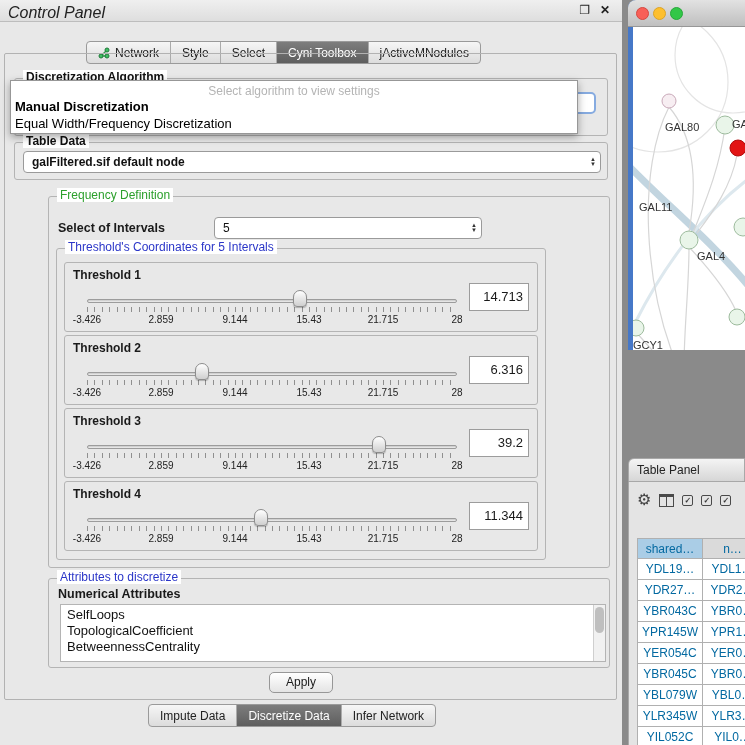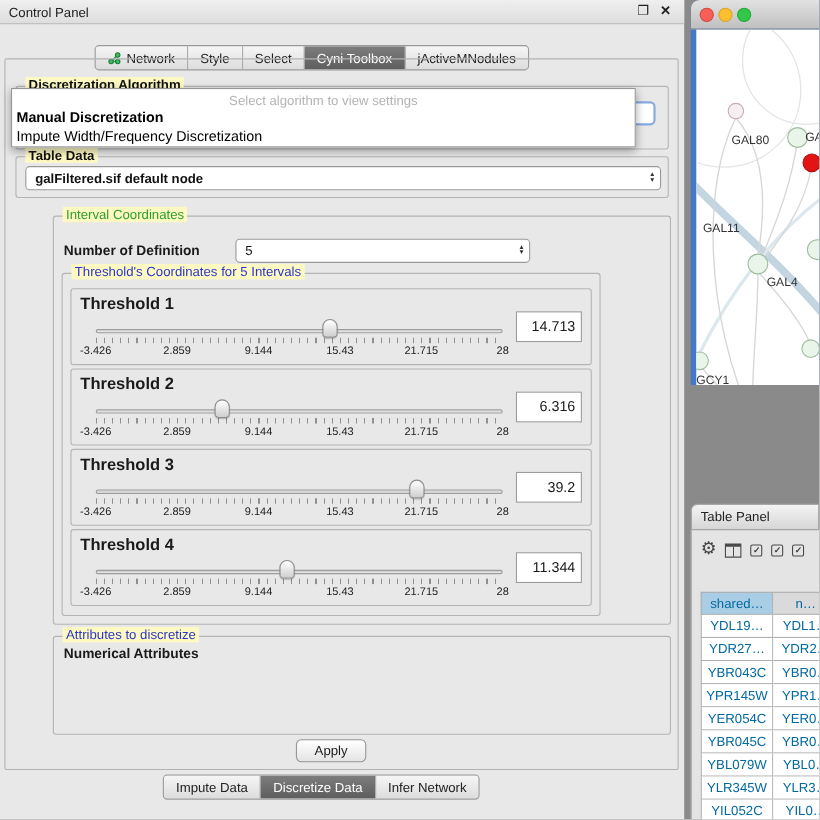--- a/index.html
+++ b/index.html
@@ -3,56 +3,56 @@
 <meta charset="utf-8">
 <style>
   * { margin:0; padding:0; box-sizing:border-box; }
   html,body { width:745px; height:745px; overflow:hidden; }
   body { font-family:"Liberation Sans", sans-serif; font-size:12px; color:#1a1a1a; background:#8a8a8a; }
   #page { position:relative; width:745px; height:745px; }
 
   
   #control-panel { position:absolute; left:0; top:0; width:622px; height:745px; background:#e8e8e8; }
   #cp-titlebar { position:absolute; left:0; top:0; width:622px; height:22px; background:linear-gradient(#efefef,#dedede); border-bottom:1px solid #bdbdbd; }
-  #cp-title { position:absolute; left:8px; top:4px; font-size:12px; color:#222; }
+  #cp-title { position:absolute; left:8px; top:4px; font-size:16px; color:#222;font-style:italic; }
   .tb-icon { position:absolute; top:3px; font-size:12px; color:#222; cursor:default; }
   #cp-float { right:32px; }
   #cp-close { right:12px; font-weight:bold; }
 
   .tabbar { position:absolute; display:flex; background:linear-gradient(#f6f6f6,#dcdcdc); border:1px solid #9a9a9a; border-radius:4px; overflow:hidden; height:23px; }
   .tabbar .tab { display:flex; align-items:center; gap:5px; padding:0 11px; font-size:12px; color:#222; border-right:1px solid #ababab; white-space:nowrap; }
   .tabbar .tab:last-child { border-right:none; }
   .tabbar .tab.selected { background:linear-gradient(#7d7d7d,#5e5e5e); color:#fff; }
   #top-tabs { left:86px; top:41px; }
   #bottom-tabs { left:148px; top:704px; }
 
   #content-box { position:absolute; left:4px; top:53px; width:613px; height:647px; border:1px solid #b2b2b2; border-radius:2px; }
 
   .group { position:absolute; border:1px solid #b4b4b4; border-radius:3px; }
-  .gtitle { position:absolute; background:#fef9c3; padding:0 3px; font-size:12px; white-space:nowrap;text-align:center; }
+  .gtitle { position:absolute; background:#ffffff; padding:0 3px; font-size:12px; white-space:nowrap;text-align:center; }
   .gtitle.green { color:#2ca02c; }
   .gtitle.blue { color:#2b36c8; }
   .gtitle.dark { color:#111; font-weight:bold; }
 
   
   .combo { position:absolute; background:#fff; border:1px solid #9a9a9a; border-radius:4px; height:22px; display:flex; align-items:center; }
   .combo .combo-text { padding-left:8px; font-size:12px; color:#111; overflow:hidden; white-space:nowrap; }
   .stepper { position:absolute; right:4px; top:50%; transform:translateY(-50%); display:flex; flex-direction:column; align-items:center; }
   .stepper span { font-size:6px; line-height:5px; color:#333; }
 
   
   #algo-fragment { position:absolute; left:570px; top:92px; width:26px; height:22px; background:#fff; border:2px solid #86abe0; border-radius:5px; z-index:5; }
   #algo-popup { position:absolute; left:10px; top:80px; width:568px; height:54px; background:#fff; border:1px solid #979797; box-shadow:0 3px 8px rgba(0,0,0,.35); z-index:20; }
   #algo-popup .prompt { text-align:center; color:#b4b4b4; font-size:12px; padding-top:3px; }
   #algo-popup .opt { font-size:13px; color:#000; padding:1px 4px; }
   #algo-popup .opt.first { font-weight:bold; }
 
   
   .threshold-box { position:absolute; left:64px; width:474px; height:70px; border:1px solid #b4b4b4; border-radius:3px; background:#e8e8e8; }
-  .th-label { position:absolute; left:8px; top:5px; font-weight:bold; font-size:15px; }
+  .th-label { position:absolute; left:8px; top:5px; font-weight:bold; font-size:12px; }
   .slider { position:absolute; left:22px; top:24px; width:370px; height:42px; }
   .slider .track { position:absolute; left:0; right:0; top:12px; height:4px; background:linear-gradient(#c6c6c6,#f0f0f0); border:1px solid #9c9c9c; border-radius:2px; }
   .slider .thumb { position:absolute; top:3px; width:14px; height:17px; transform:translateX(-50%); background:linear-gradient(#ffffff,#cfcfcf); border:1px solid #8d8d8d; border-radius:7px 7px 4px 4px; box-shadow:0 1px 1px rgba(0,0,0,.25); z-index:2; }
   .slider .ticks { position:absolute; left:0; right:0; top:20px; height:5px; background:repeating-linear-gradient(to right,#8f8f8f 0,#8f8f8f 1px,transparent 1px,transparent 7.4px); }
   .slider .scale { position:absolute; left:0; right:0; top:27px; height:12px; font-size:10px; color:#222; }
   .slider .scale span { position:absolute; transform:translateX(-50%); white-space:nowrap; }
   .slider .scale span:nth-child(1){left:0%} .slider .scale span:nth-child(2){left:20%}
   .slider .scale span:nth-child(3){left:40%} .slider .scale span:nth-child(4){left:60%}
   .slider .scale span:nth-child(5){left:80%} .slider .scale span:nth-child(6){left:100%}
   .value-box { position:absolute; left:404px; top:20px; width:60px; height:28px; background:#fff; border:1px solid #9c9c9c; font-size:13px; text-align:right; line-height:26px; padding-right:5px; }
@@ -134,39 +134,39 @@
     <div id="content-box"></div>
 
     <div class="group" style="left:14px; top:78px; width:594px; height:58px;">
       <span class="gtitle dark" style="left:8px; top:-9px;">Discretization Algorithm</span>
     </div>
     <div id="algo-fragment"></div>
 
     <div id="algo-popup">
       <div class="prompt">Select algorithm to view settings</div>
       <div class="opt first">Manual Discretization</div>
-      <div class="opt">Impute Width/Frequency Discretization</div>
+      <div class="opt">Equal Width/Frequency Discretization</div>
     </div>
 
     <div class="group" style="left:14px; top:142px; width:594px; height:38px;font-weight:bold;">
       <span class="gtitle" style="left:8px; top:-9px; color:#111;">Table Data</span>
       <div class="combo" style="left:8px; top:8px; width:578px;">
         <span class="combo-text">galFiltered.sif default node</span>
         <span class="stepper">
           <span>▲</span>
             <span>▼</span>
         </span>
       </div>
     </div>
 
     <div class="group" style="left:48px; top:196px; width:562px; height:372px;">
-      <span class="gtitle green" style="left:8px; top:-9px;">Interval Coordinates</span>
-    </div>
-
-    <span style="position:absolute; left:58px; top:221px; font-weight:bold; font-size:12.5px;">Number of Definition</span>
+      <span class="gtitle green" style="left:8px; top:-9px;">Frequency Definition</span>
+    </div>
+
+    <span style="position:absolute; left:58px; top:221px; font-weight:bold; font-size:12.5px;">Select of Intervals</span>
     <div class="combo" style="left:214px; top:217px; width:268px;">
       <span class="combo-text">5</span>
       <span class="stepper">
         <span>▲</span>
           <span>▼</span>
       </span>
     </div>
 
     <div class="group" style="left:56px; top:248px; width:490px; height:312px;">
       <span class="gtitle blue" style="left:8px; top:-9px;">Threshold's Coordinates for 5 Intervals</span>
@@ -241,20 +241,28 @@
             <span>28</span>
         </div>
       </div>
       <div class="value-box">11.344</div>
     </div>
 
     <div class="group" style="left:48px; top:578px; width:562px; height:90px;">
       <span class="gtitle blue" style="left:8px; top:-9px;">Attributes to discretize</span>
     </div>
     <span style="position:absolute; left:58px; top:587px; font-weight:bold; font-size:12.5px;">Numerical Attributes</span>
+    <div id="attr-list">
+      <div class="item" style="padding-top:2px;">SelfLoops</div>
+      <div class="item">TopologicalCoefficient</div>
+      <div class="item">BetweennessCentrality</div>
+      <div id="attr-scrollbar">
+        <div id="attr-scroll-thumb"></div>
+      </div>
+    </div>
 
     <div id="apply-btn">Apply</div>
 
     <div id="bottom-tabs" class="tabbar">
       <div class="tab">
         <span>Impute Data</span>
       </div>
       <div class="tab selected">
         <span>Discretize Data</span>
       </div>

